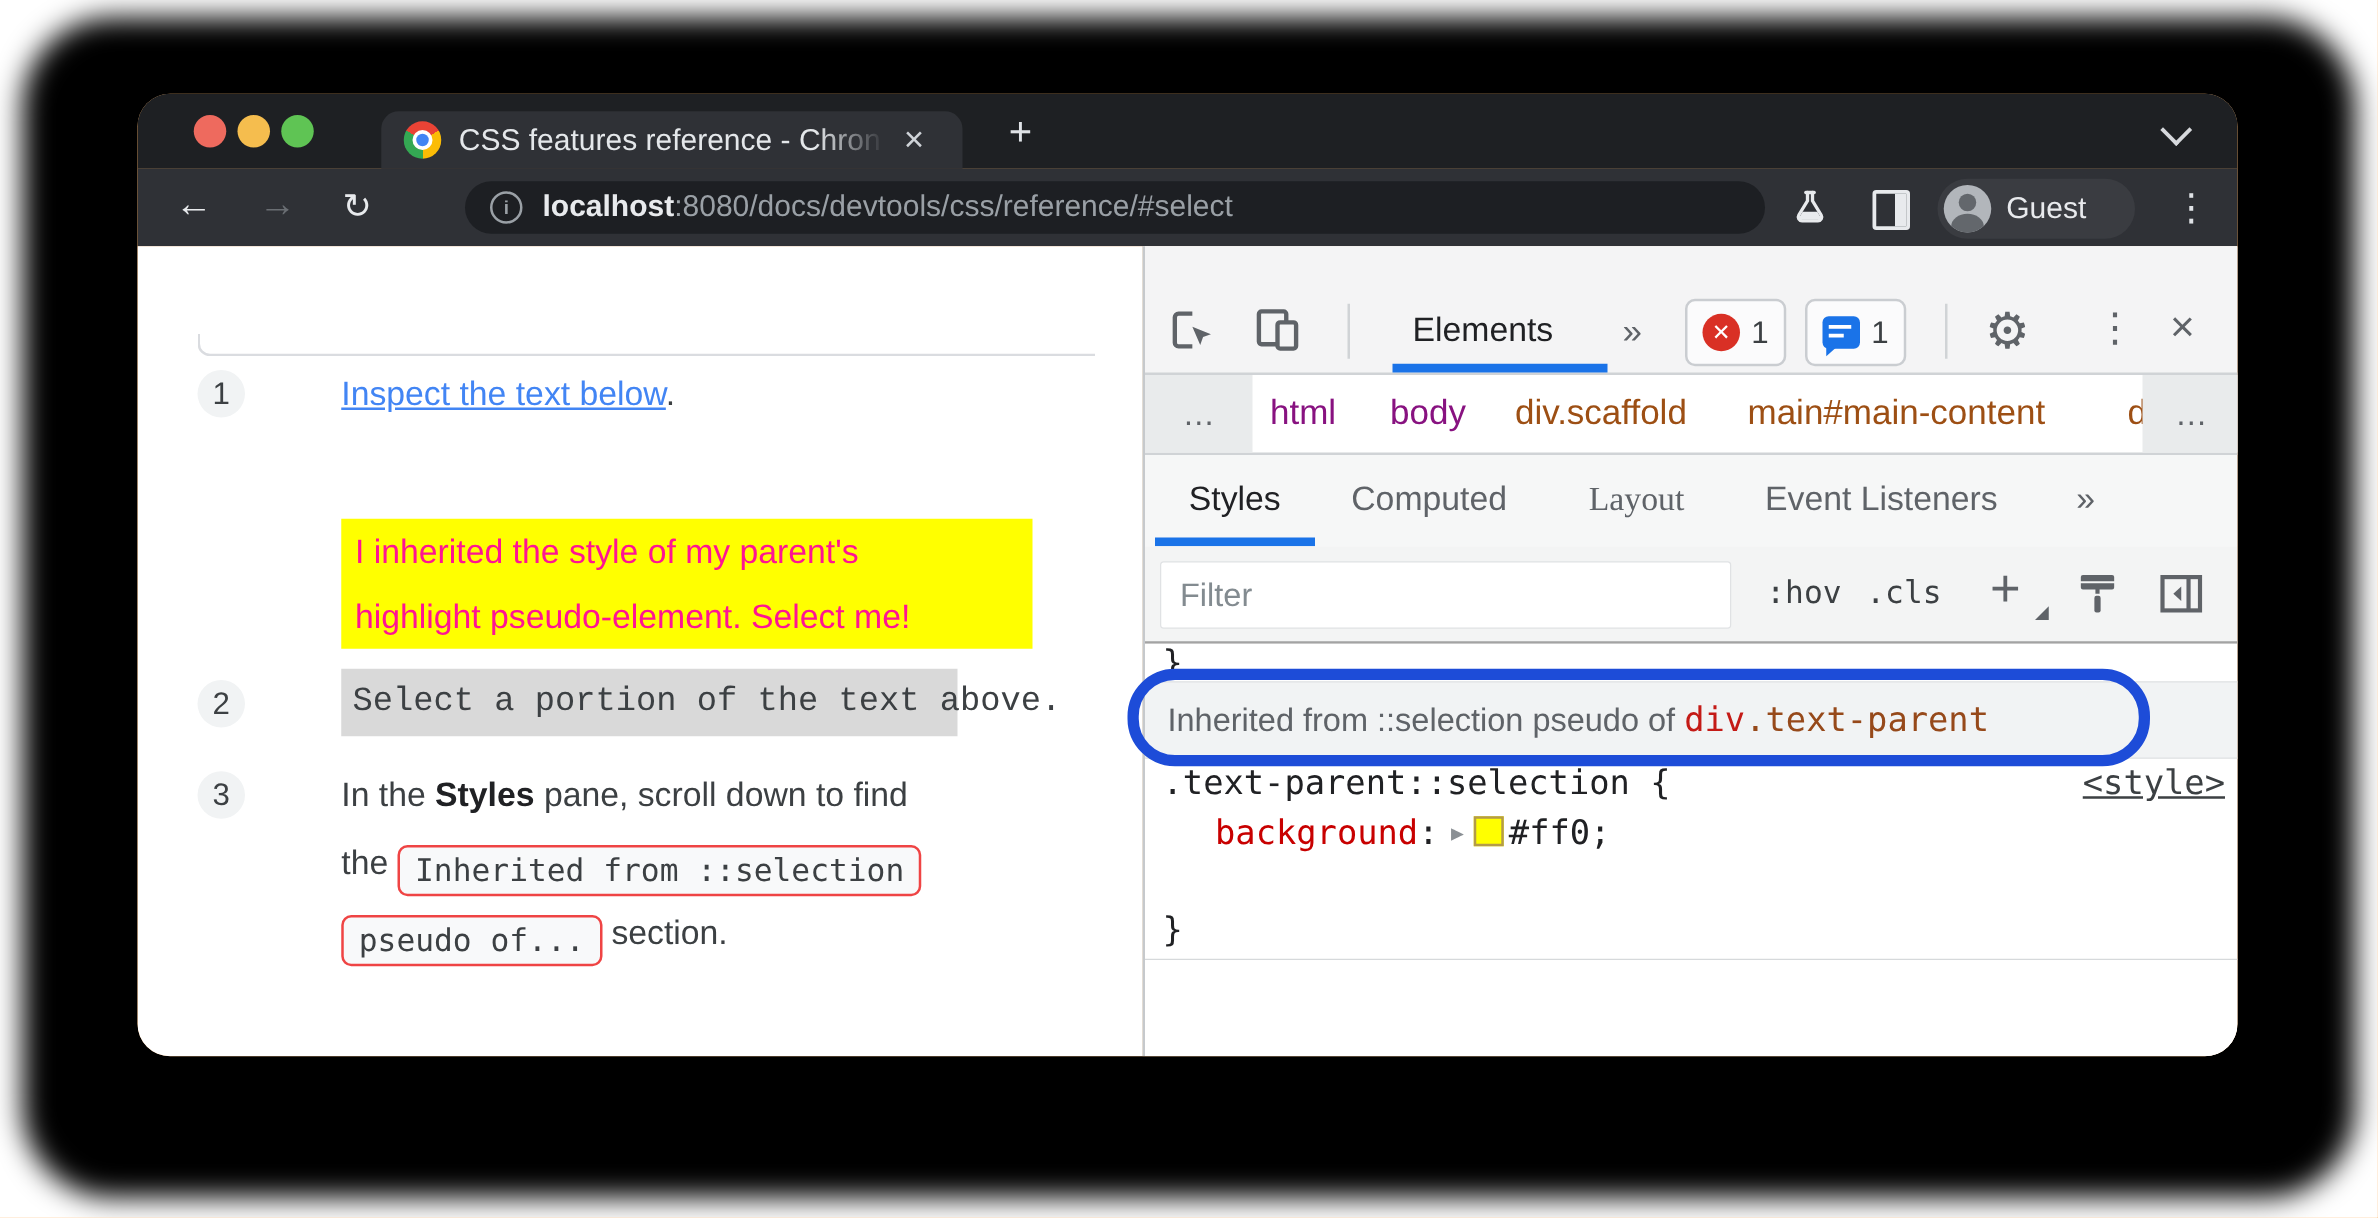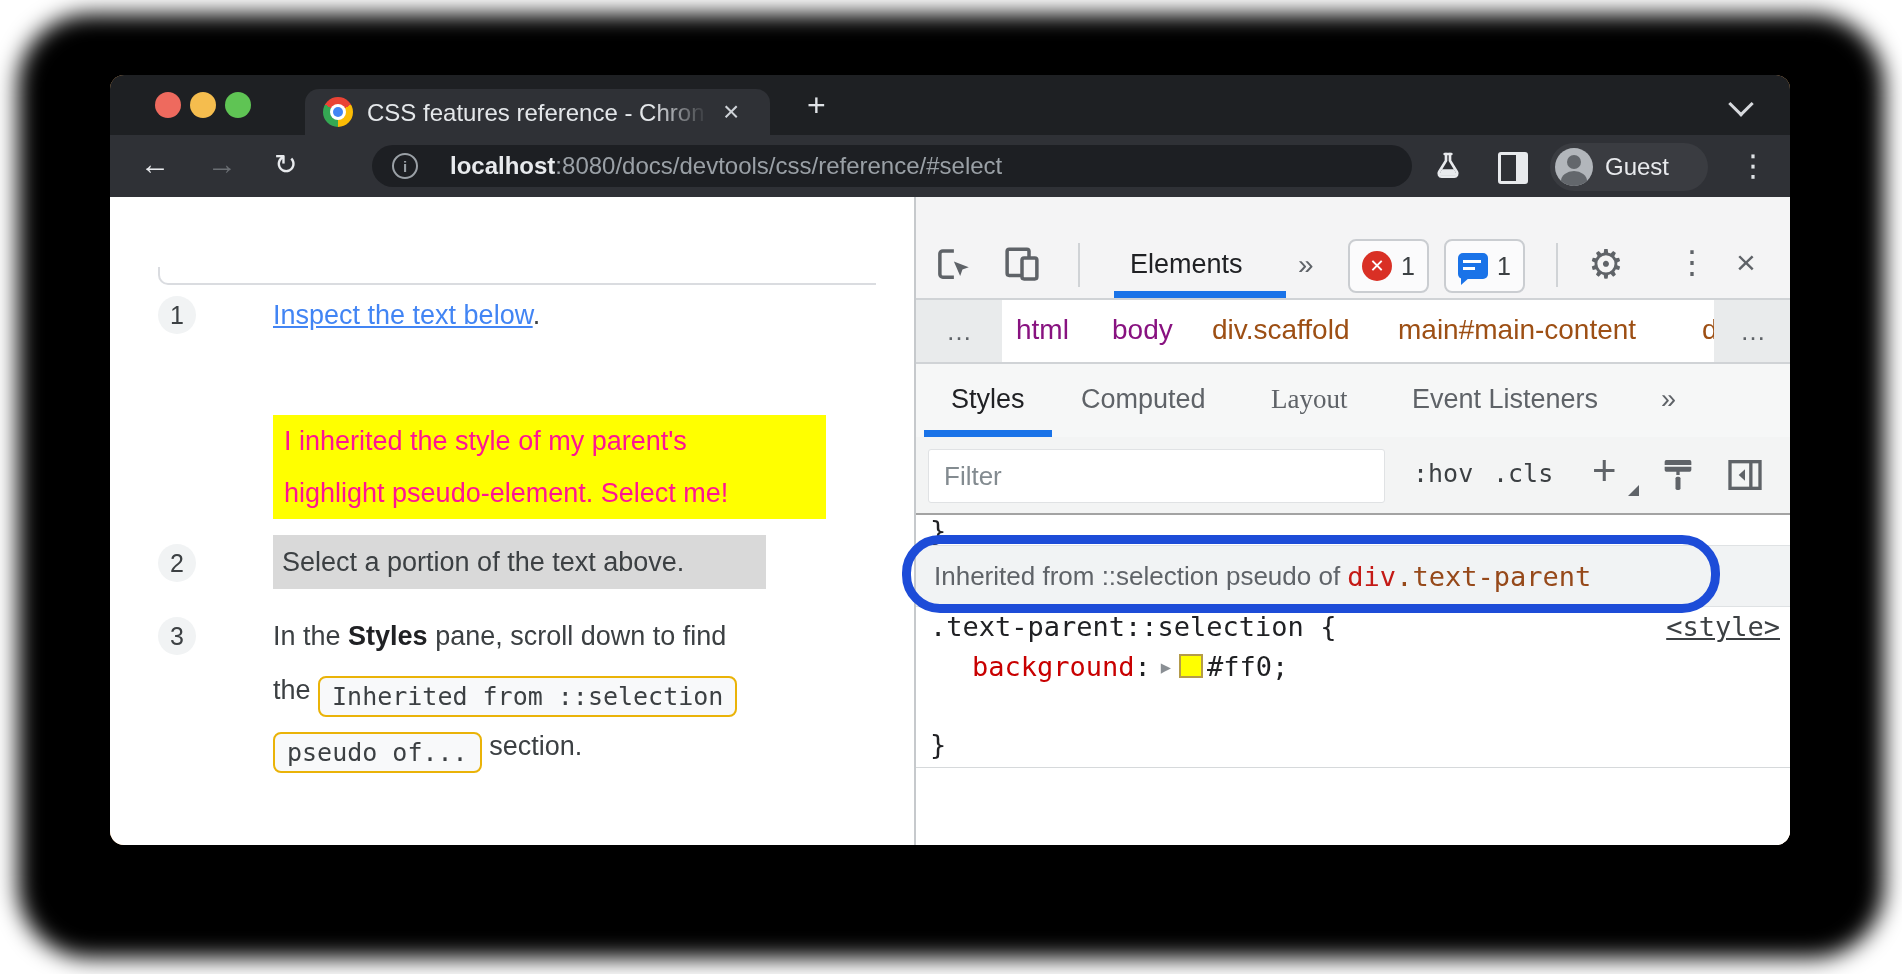--- a/index.html
+++ b/index.html
@@ -1,18 +1,18 @@
 <!DOCTYPE html>
 <html><head>
 <meta charset="utf-8">
 <style>
   html,body{margin:0;padding:0;background:#fff;}
   .root{position:relative;width:1902px;height:974px;overflow:hidden;font-family:"Liberation Sans",sans-serif;}
   .shadow-blob{position:absolute;left:18px;top:14px;width:1866px;height:944px;background:#000;border-radius:72px;filter:blur(11px);}
-  .window{position:absolute;left:110px;top:75px;width:1680px;height:770px;border-radius:14px;overflow:hidden;background:#fdba74;}
+  .window{position:absolute;left:110px;top:75px;width:1680px;height:770px;border-radius:26px;overflow:hidden;background:#fdba74;}
 
   
   .tabstrip{position:absolute;left:0;top:0;width:100%;height:60px;background:#1e2023;}
   .light{position:absolute;top:17px;width:26px;height:26px;border-radius:50%;}
   .tl-red{left:45px;background:#ee6a5e;}
   .tl-yellow{left:80px;background:#f5bd4e;}
   .tl-green{left:115px;background:#5fc454;}
   .tab{position:absolute;left:195px;top:14px;width:465px;height:46px;background:#2f3136;border-radius:14px 14px 0 0;}
   .chrome-icon{position:absolute;left:18px;top:8px;width:30px;height:30px;border-radius:50%;background:conic-gradient(from -60deg,#ea4335 0 120deg,#fbbc05 0 240deg,#34a853 0 360deg);}
   .chrome-icon::before{content:"";position:absolute;left:7px;top:7px;width:16px;height:16px;border-radius:50%;background:#fff;}
@@ -23,21 +23,21 @@
   .newtab-btn{position:absolute;left:697px;top:12px;font-size:32px;font-weight:300;color:#dfe2e6;}
   .strip-chevron{position:absolute;left:1622px;top:20px;width:15px;height:15px;border-right:3px solid #d7d9dd;border-bottom:3px solid #d7d9dd;transform:rotate(45deg);}
 
   .toolbar{position:absolute;left:0;top:60px;width:100%;height:62px;background:#2f3136;}
   .nav-ic{position:absolute;top:12px;font-size:30px;color:#e8eaed;}
   .ic-back{left:30px;}
   .ic-fwd{left:97px;color:#6a6e73;}
   .ic-reload{left:164px;font-size:28px;top:13px;}
   .omnibox{position:absolute;left:262px;top:10px;width:1040px;height:42px;border-radius:21px;background:#1d1f23;display:flex;align-items:center;}
   .info-icon{width:22px;height:22px;border:2px solid #9aa0a6;border-radius:50%;margin-left:20px;color:#9aa0a6;font-size:15px;font-weight:bold;display:grid;place-items:center;}
-  .url{margin-left:32px;font-size:24px;white-space:nowrap;}
+  .url{margin-left:16px;font-size:24px;white-space:nowrap;}
   .url .host{color:#e8eaed;font-weight:bold;}
   .url .rest{color:#9aa0a6;}
   .flask-icon{position:absolute;left:1322px;top:15px;}
   .split-icon{position:absolute;left:1388px;top:17px;width:24px;height:26px;border:3px solid #e8eaed;border-radius:3px;}
   .split-icon::after{content:"";position:absolute;right:0;top:0;width:9px;height:100%;background:#e8eaed;}
   .guest-pill{position:absolute;left:1440px;top:67px;width:158px;height:48px;border-radius:24px;background:#3a3c41;display:flex;align-items:center;}
   .guest-pill{top:8px;}
   .avatar{width:38px;height:38px;border-radius:50%;background:#b2b6bb;margin-left:5px;position:relative;overflow:hidden;}
   .avatar::before{content:"";position:absolute;left:12px;top:7px;width:14px;height:14px;border-radius:50%;background:#63676c;}
   .avatar::after{content:"";position:absolute;left:6px;top:23px;width:26px;height:20px;border-radius:50%;background:#63676c;}
@@ -53,26 +53,26 @@
   .box-bottom{position:absolute;left:48px;top:70px;width:716px;height:16px;border-left:2px solid #dadce0;border-bottom:2px solid #dadce0;border-bottom-left-radius:10px;}
   .stepnum{position:absolute;left:48px;width:38px;height:38px;border-radius:50%;background:#f1f3f4;color:#3c4043;font-size:25px;display:grid;place-items:center;}
   .n1{top:99px;} .n2{top:347px;} .n3{top:420px;}
   .pline{position:absolute;left:163px;font-size:27px;color:#3c4043;white-space:nowrap;}
   .s1line{top:103px;}
   .steplink{color:#4285f4;text-decoration:underline;}
   .hl-block{position:absolute;left:163px;top:218px;width:553px;height:104px;background:#ffff00;}
   .hl-line{position:absolute;left:11px;font-size:27px;color:#ff1493;white-space:nowrap;}
   .hl1{top:11px;} .hl2{top:63px;}
   .sel-box{position:absolute;left:163px;top:338px;width:493px;height:54px;background:#d9d9d9;}
-  .sel-text{position:absolute;left:9px;top:12px;font-size:27px;color:#3c4043;white-space:nowrap;}
+  .sel-text{position:absolute;left:9px;top:12px;font-size:27px;color:#3c4043;white-space:nowrap;font-family:Liberation Mono, monospace;}
   .s3l1{top:424px;}
   .s3l2{top:478px;}
   .s3l3{top:534px;}
   .bold{font-weight:bold;color:#202124;}
-  .codechip{display:inline-block;font-family:"DejaVu Sans Mono",monospace;font-size:25px;color:#3c4043;background:#f8f9fa;border:2px solid #eab308;border-radius:8px;padding:4px 12px;vertical-align:-6px;}
+  .codechip{display:inline-block;font-family:"DejaVu Sans Mono",monospace;font-size:25px;color:#3c4043;background:#f8f9fa;border:2px solid #ef4444;border-radius:8px;padding:4px 12px;vertical-align:-6px;}
 
   
   .dt-toolbar{position:absolute;left:0;top:0;width:100%;height:103px;background:#f4f4f5;border-bottom:2px solid #d0d3d6;box-sizing:border-box;}
   .dt-ic{position:absolute;color:#5f6368;}
   .vdiv{position:absolute;width:2px;height:44px;background:#d0d3d6;top:46px;}
   .insp{left:16px;top:46px;}
   .devc{left:84px;top:46px;}
   .vd1{left:162px;}
   .el-tab{position:absolute;left:214px;top:52px;font-size:27px;color:#202124;}
   .el-underline{position:absolute;left:198px;bottom:0;width:172px;height:7px;background:#1a73e8;}

